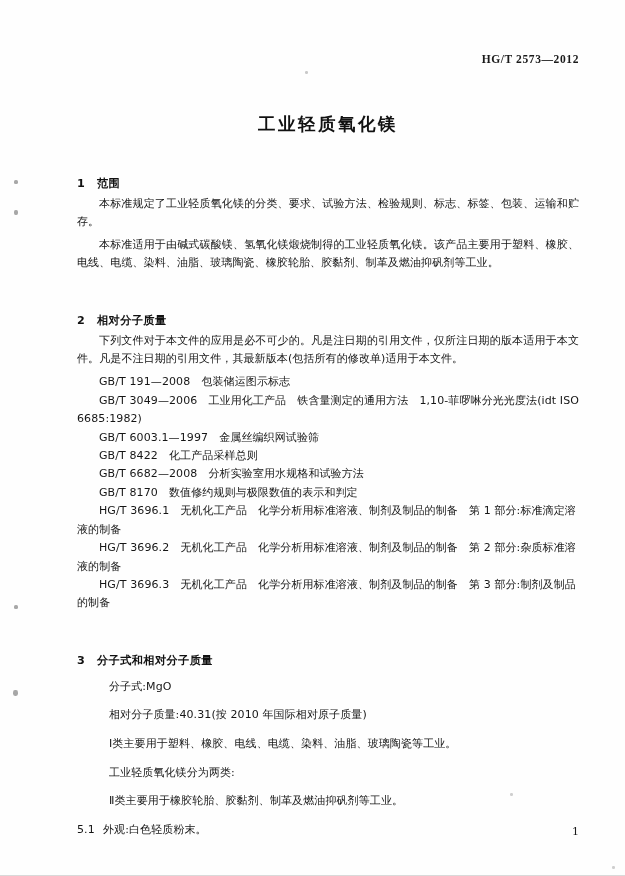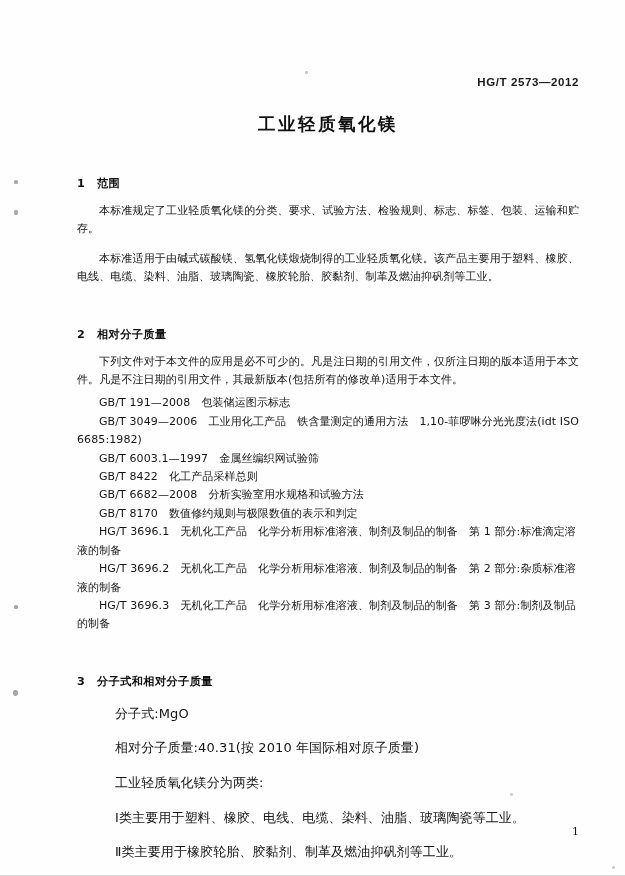--- a/index.html
+++ b/index.html
@@ -21,23 +21,23 @@
   
   .speck {
     position: absolute;
     background: #8a8a8a;
     border-radius: 40%;
     opacity: .75;
   }
   
   .std-header {
     position: absolute;
-    top: 76px;
+    top: 53px;
     right: 46px;
-    font-family: Liberation Sans, sans-serif;
+    font-family: Liberation Serif, serif;
     font-weight: bold;
     font-size: 11.5px;
     letter-spacing: .6px;
     color: #1a1a1a;
     white-space: nowrap;
   }
   
   .content {
     position: absolute;
     left: 77px;
@@ -63,21 +63,21 @@
   }
   .clause-head .num {
     display: inline-block;
     min-width: 20px;
     font-family: "DejaVu Sans", "Liberation Sans", sans-serif;
   }
   .para {
     font-size: 11px;
     line-height: 18.4px;
     color: #151515;
-    margin: 11px 0 0 0;
+    margin: 4px 0 0 0;
     text-align: justify;
     letter-spacing: .1px;
   }
   .para.indent {
     text-indent: 22px;
   }
   
   .ref {
     font-size: 11px;
     line-height: 18.4px;
@@ -94,24 +94,24 @@
     margin: 5px 0 0 0;
     letter-spacing: .1px;
   }
   .sub .subnum {
     font-weight: normal;
     display: inline-block;
     min-width: 26px;
     font-family: "DejaVu Sans", "Liberation Sans", sans-serif;
   }
   .listline {
-    font-size: 13px;
+    font-size: 11px;
     line-height: 18.6px;
     color: #151515;
-    margin: 16px;
+    margin: 10px;
     padding-left: 22px;
     letter-spacing: .1px;
   }
   .page-number {
     position: absolute;
     right: 46px;
     bottom: 38px;
     font-family: "DejaVu Serif", "Liberation Serif", serif;
     font-size: 11px;
     color: #1a1a1a;
@@ -164,22 +164,22 @@
     <p class="ref">HG/T 3696.1　无机化工产品　化学分析用标准溶液、制剂及制品的制备　第 1 部分:标准滴定溶液的制备</p>
     <p class="ref">HG/T 3696.2　无机化工产品　化学分析用标准溶液、制剂及制品的制备　第 2 部分:杂质标准溶液的制备</p>
     <p class="ref">HG/T 3696.3　无机化工产品　化学分析用标准溶液、制剂及制品的制备　第 3 部分:制剂及制品的制备</p>
 
     <div class="clause-head">
       <span class="num">3</span><span>分子式和相对分子质量</span>
     </div>
     <p class="listline gap-sm">分子式:MgO</p>
     <p class="listline">相对分子质量:40.31(按 2010 年国际相对原子质量)</p>
 
+    <p class="listline">Ⅰ类主要用于塑料、橡胶、电线、电缆、染料、油脂、玻璃陶瓷等工业。</p>
     <p class="listline gap-sm">工业轻质氧化镁分为两类:</p>
-    <p class="listline">Ⅰ类主要用于塑料、橡胶、电线、电缆、染料、油脂、玻璃陶瓷等工业。</p>
     <p class="listline">Ⅱ类主要用于橡胶轮胎、胶黏剂、制革及燃油抑矾剂等工业。</p>
 
     <p class="sub">
       <span class="subnum">5.1</span><span>外观:白色轻质粉末。</span>
     </p>
 
   </div>
 
   <div class="page-number">1</div>
   <div class="bottom-rule"></div>

